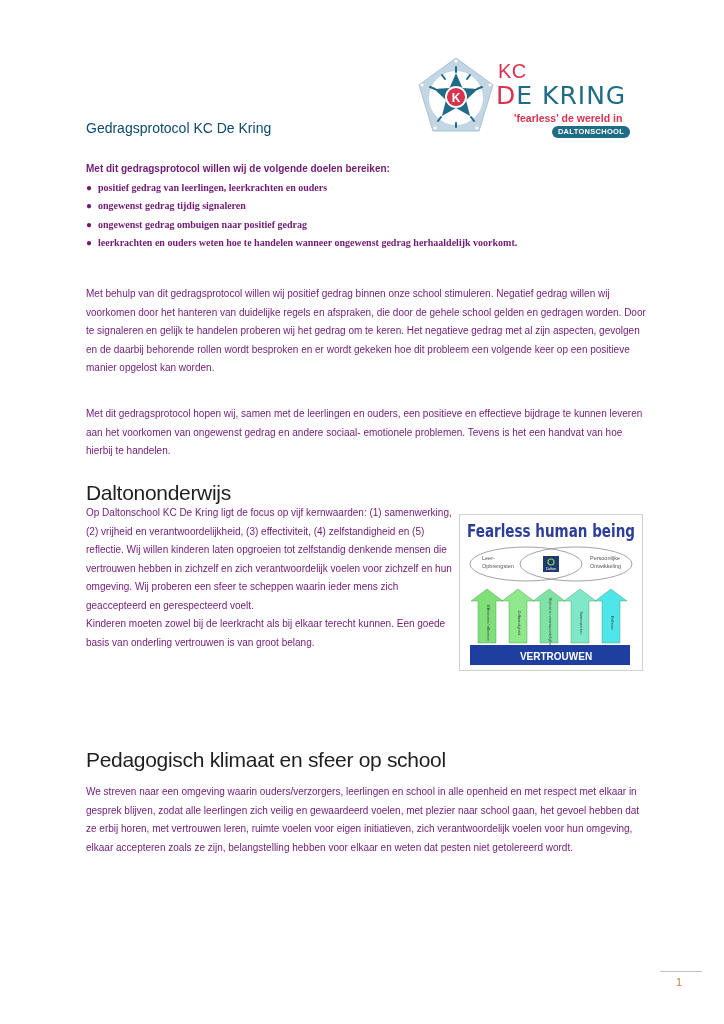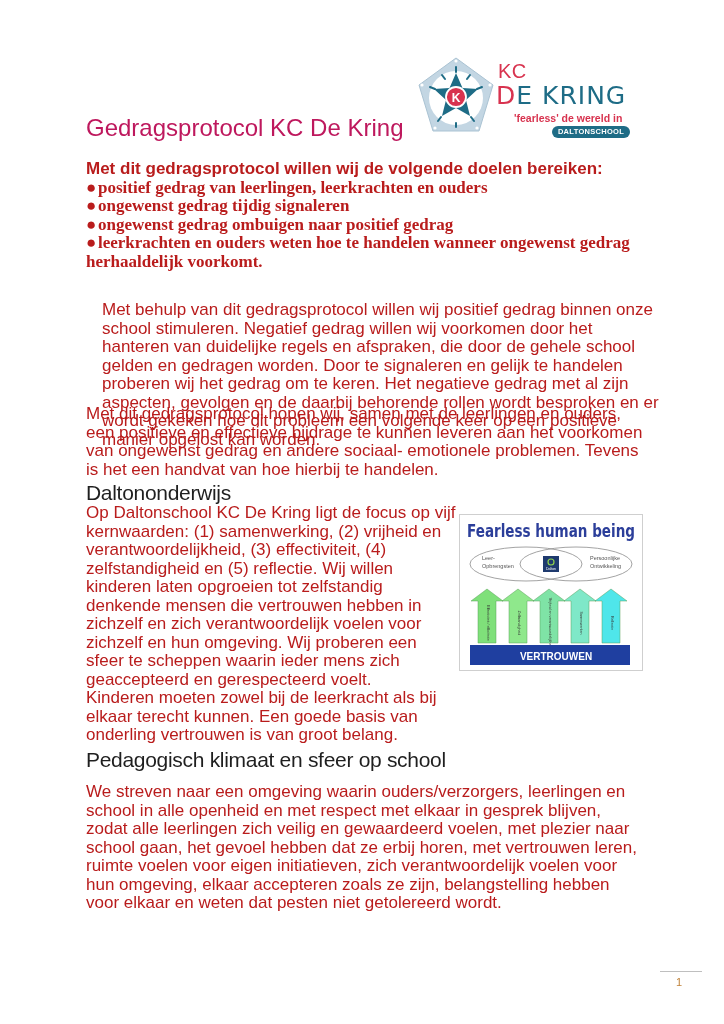--- a/index.html
+++ b/index.html
@@ -10,30 +10,30 @@
   
   .logo { position: absolute; left: 416px; top: 55px; width: 216px; height: 82px; }
   .logo .emblem { position: absolute; left: 0; top: 0; width: 80px; height: 80px; }
   .logo .kc { position: absolute; left: 82px; top: 6px; font-size: 20px; color: #d8334f; letter-spacing: 0.5px; line-height: 20px; }
   .logo .brand { position: absolute; left: 80px; top: 28px; font-size: 25px; font-weight: normal; color: #1e6c86; letter-spacing: 1px; line-height: 26px; font-family: "DejaVu Sans", sans-serif; }
   .logo .brand .d { color: #d8334f; }
   .logo .tagline { position: absolute; left: 98px; top: 57px; font-size: 10.5px; font-weight: bold; color: #d8334f; line-height: 12px; white-space: nowrap; }
   .logo .pill { position: absolute; left: 136px; top: 71px; width: 78px; height: 12px; background: #1e6c86; border-radius: 7px;
                 color: #fff; font-size: 7.5px; font-weight: bold; text-align: center; line-height: 12px; letter-spacing: 0.3px; }
 
-  .doc-title { position: absolute; left: 86px; top: 116px; font-size: 24px; color: #be185d; line-height: 24px; white-space: nowrap; }
+  .doc-title { position: absolute; left: 86px; top: 116px; font-size: 14px; color: #0c4a6e; line-height: 24px; white-space: nowrap; }
 
-  .text { font-size: 17px; line-height: 18.5px; color: #b91c1c; }
+  .text { font-size: 10px; line-height: 18.5px; color: #701a75; }
   .intro { position: absolute; left: 86px; top: 160px; width: 560px; font-weight: bold; }
   .intro p { margin: 0; }
   .intro ul { list-style: none; margin: 0; padding: 0; }
   .intro li { margin: 0; font-family: Liberation Serif, serif; }
   .intro li .bullet { display: inline-block; width: 12px; }
 
-  .para1 { position: absolute; left: 86px; top: 285px; width: 560px; margin: 16px; }
+  .para1 { position: absolute; left: 86px; top: 285px; width: 560px; margin: 0; }
   .para2 { position: absolute; left: 86px; top: 405px; width: 560px; margin: 0; }
 
   .h2 { font-size: 21px; color: #1f1f1f; line-height: 26px; white-space: nowrap; margin: 0; font-weight: normal; letter-spacing: -0.3px; }
   .dalton-heading { position: absolute; left: 86px; top: 480px; }
   .dalton-text { position: absolute; left: 86px; top: 504px; width: 370px; margin: 0; }
 
   .figure { position: absolute; left: 459px; top: 514px; width: 182px; height: 155px; border: 1px solid #cfcfcf; background: #fff; overflow: hidden; }
 
   .ped-heading { position: absolute; left: 86px; top: 747px; text-align: right; }
   .ped-text { position: absolute; left: 86px; top: 783px; width: 560px; margin: 0; }

